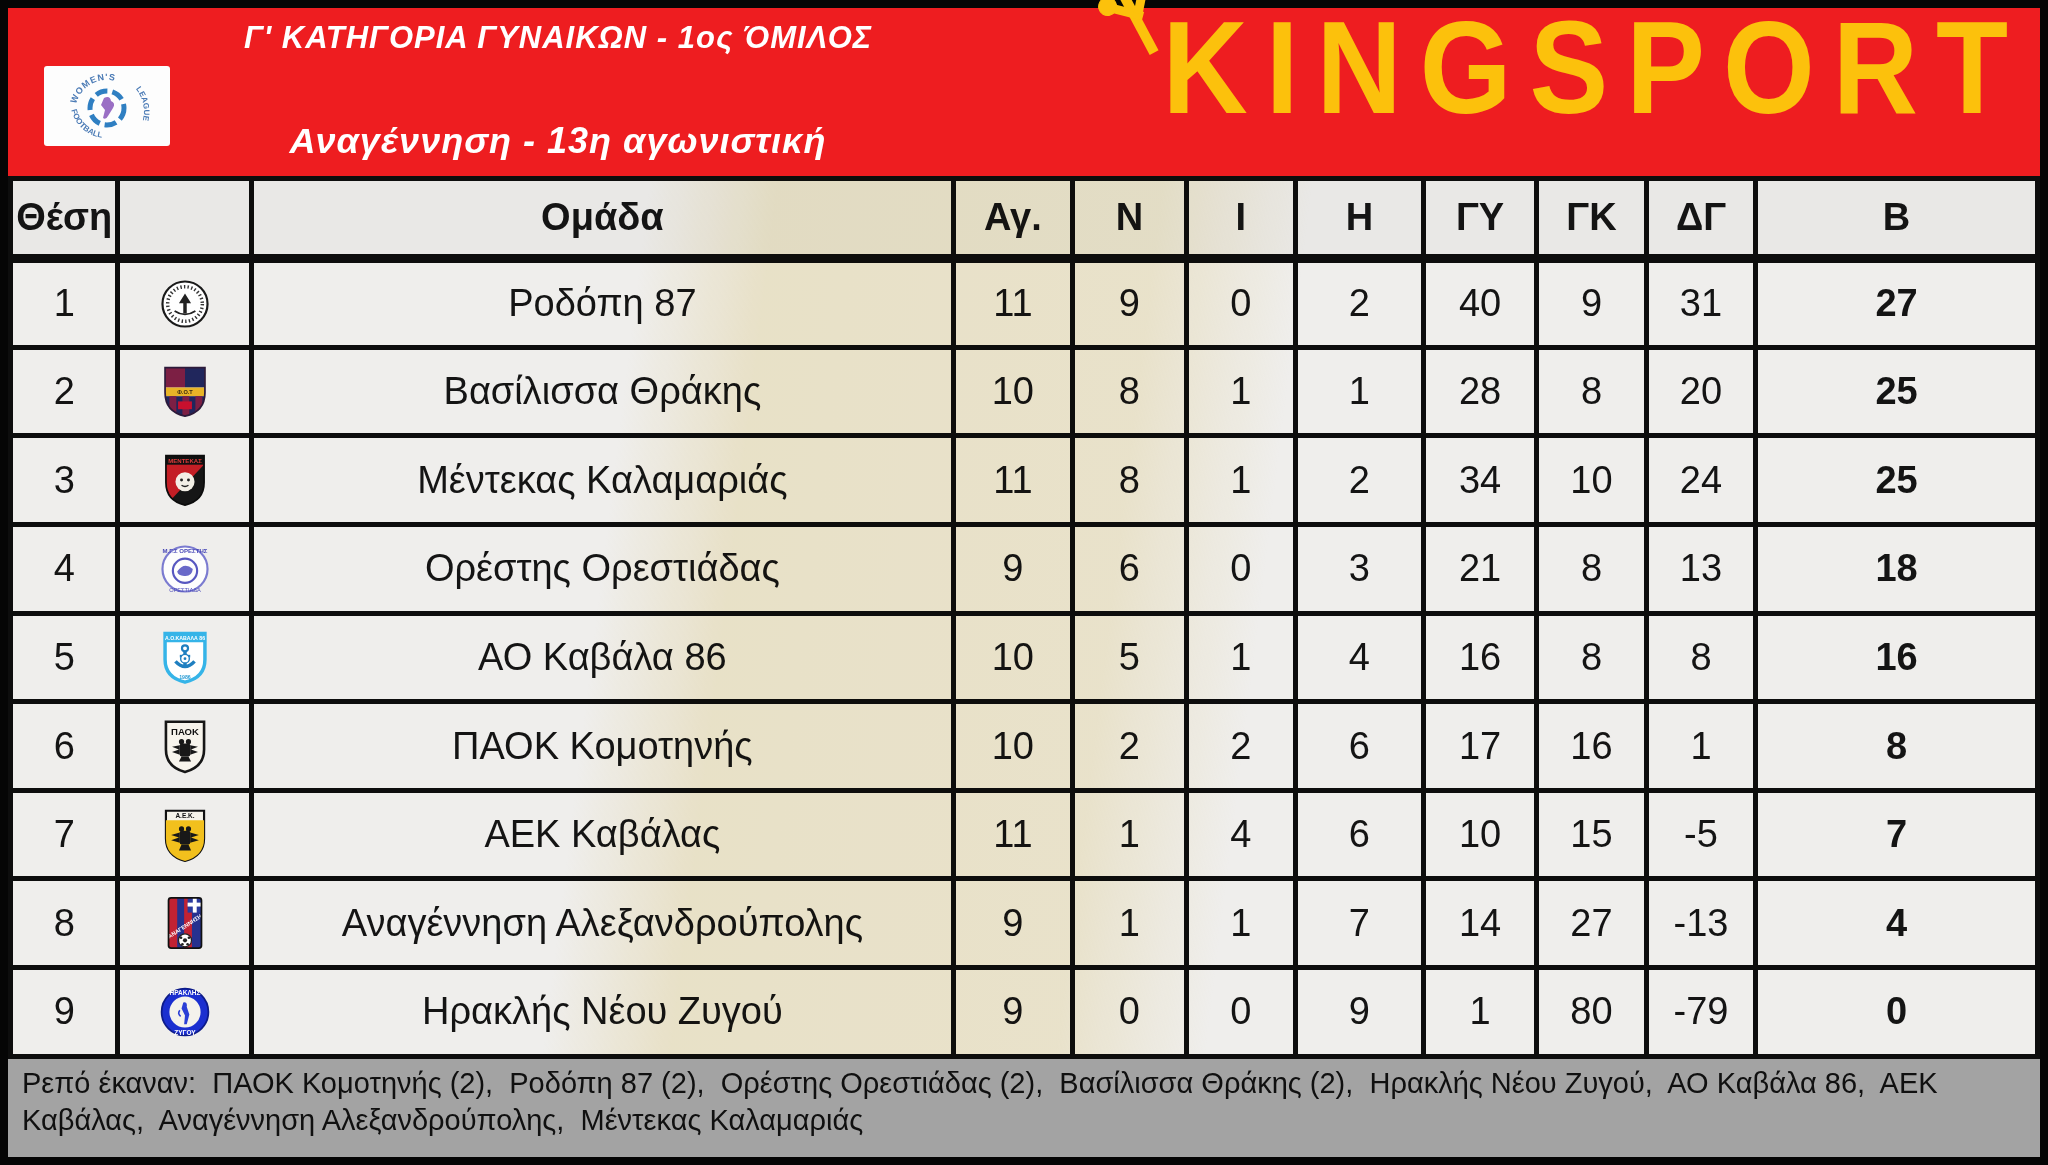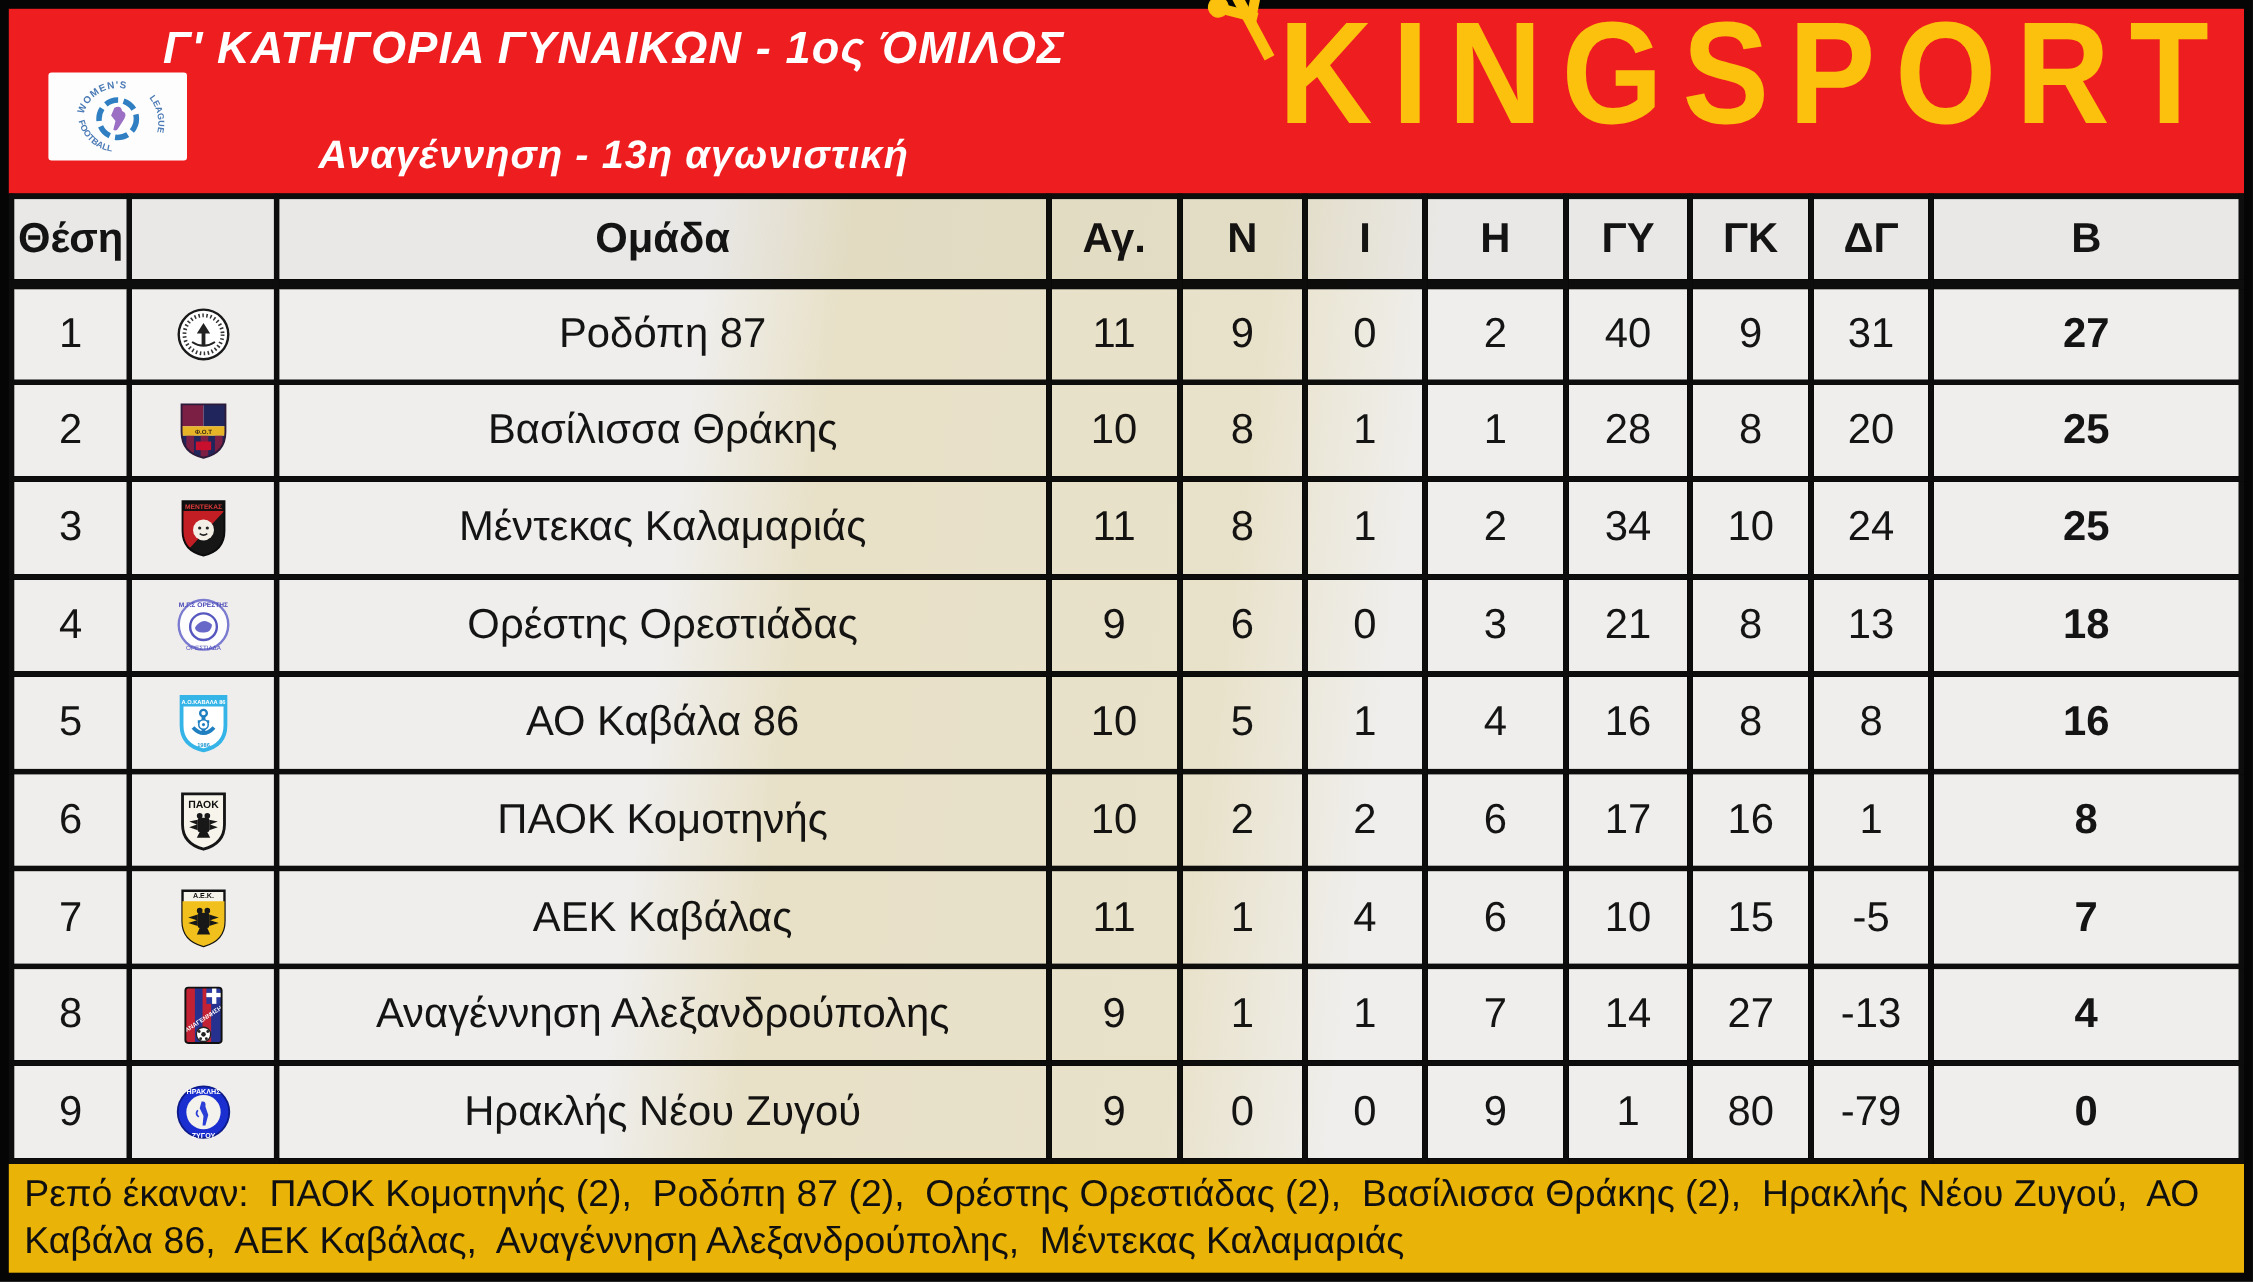--- a/index.html
+++ b/index.html
@@ -15,21 +15,21 @@
   
   .banner{
     height:168px;background:#ee1d20;position:relative;flex:0 0 auto;
   }
   .banner-titles{
     position:absolute;left:0;top:0;width:1100px;height:100%;
     display:flex;flex-direction:column;justify-content:space-between;
     padding:12px 0 14px 0;text-align:center;
   }
   .banner-title{
-    color:#fff;font-size:41px;font-weight:700;font-style:italic;letter-spacing:1px;
+    color:#fff;font-size:31px;font-weight:700;font-style:italic;letter-spacing:1px;
   }
   .banner-subtitle{
     color:#fff;font-size:36px;font-weight:700;font-style:italic;letter-spacing:1px;
   }
   .league-logo{
     position:absolute;left:36px;top:58px;width:126px;height:80px;
     background:#fdfdfd;border-radius:3px;display:flex;align-items:center;justify-content:center;
     overflow:hidden;
   }
   .brand{
@@ -64,22 +64,22 @@
     position:absolute;inset:0;pointer-events:none;
     background:linear-gradient(97deg,
       rgba(240,226,175,0) 30%,
       rgba(238,222,160,0.42) 36%,
       rgba(240,226,170,0.42) 54%,
       rgba(240,226,175,0) 61%);
     mix-blend-mode:multiply;
   }
   
   .footer{
-    flex:0 0 auto;background:#eab308;color:#101010;
-    font-size:34px;line-height:1.28;padding:6px 14px 6px 14px;
+    flex:0 0 auto;background:#a3a3a3;color:#101010;
+    font-size:29px;line-height:1.28;padding:6px 14px 18px 14px;
     white-space:pre-wrap;
   }
 </style>
 </head>
 <body>
 
 <div class="poster">
 
   <div class="banner">
     <div class="banner-titles">

